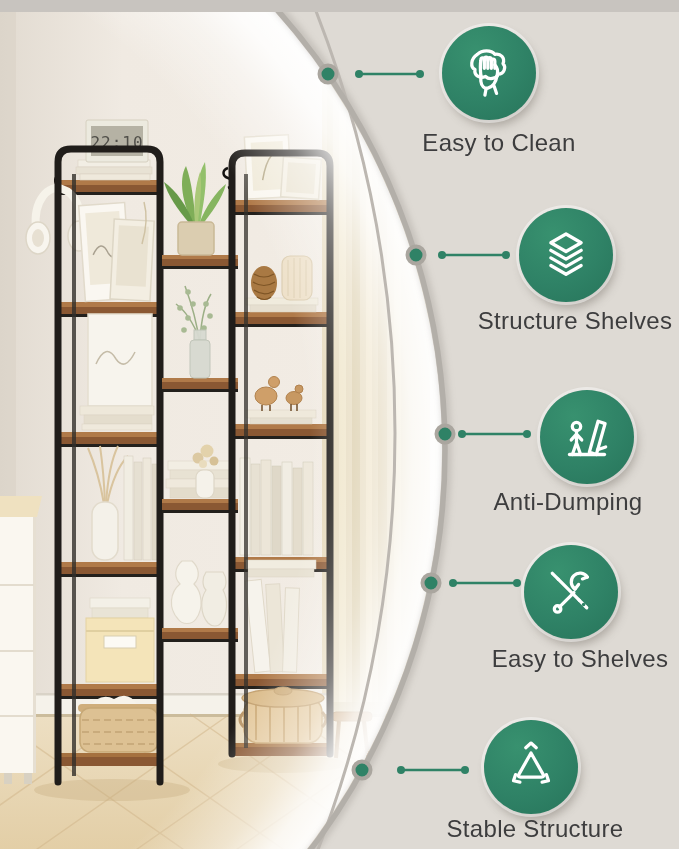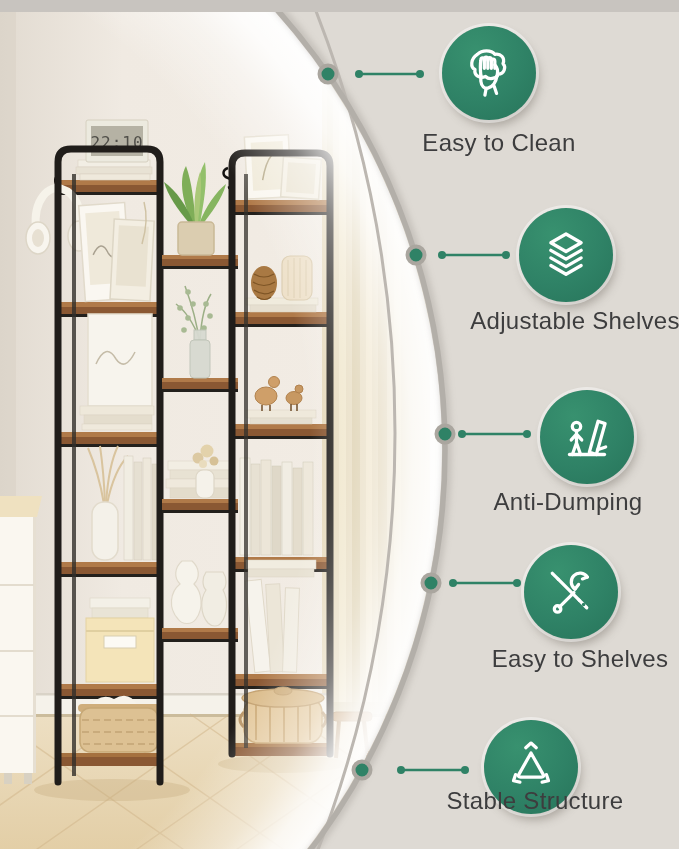--- a/index.html
+++ b/index.html
@@ -23,21 +23,21 @@
   .label{
     position:absolute;transform:translateX(-50%);
     white-space:nowrap;
     font-size:24px;line-height:28px;color:#3d3d3e;letter-spacing:0.3px;
   }
   .ic{stroke:#ffffff;stroke-width:2.8;fill:none;stroke-linecap:round;stroke-linejoin:round;}
   .f1 .bubble{left:442px;top:14px}  .f1 .label{left:499px;top:117px}
   .f2 .bubble{left:519px;top:196px} .f2 .label{left:575px;top:295px}
   .f3 .bubble{left:540px;top:378px} .f3 .label{left:568px;top:476px}
   .f4 .bubble{left:524px;top:533px} .f4 .label{left:580px;top:633px}
-  .f5 .bubble{left:484px;top:708px} .f5 .label{left:535px;top:775px}
+  .f5 .bubble{left:484px;top:708px} .f5 .label{left:535px;top:803px}
 </style>
 </head>
 <body>
 
 <div class="stage">
 
   <svg class="scene-svg" viewBox="0 0 679 849">
     <defs>
       <clipPath id="photoClip">
           <circle cx="-216" cy="438" r="658"></circle>
@@ -444,21 +444,21 @@
 
   <div class="feature f2">
     <div class="bubble">
       <svg viewBox="0 0 48 48">
         <path class="ic" d="M24 6 L37 13.5 L24 21 L11 13.5 Z"></path>
         <path class="ic" d="M11 20 L24 27.5 L37 20"></path>
         <path class="ic" d="M11 26.5 L24 34 L37 26.5"></path>
         <path class="ic" d="M11 33 L24 40.5 L37 33"></path>
       </svg>
     </div>
-    <div class="label">Adjustable Shelves</div>
+    <div class="label">Structure Shelves</div>
   </div>
 
   <div class="feature f3">
     <div class="bubble">
       <svg viewBox="0 0 48 48">
         <path class="ic" d="M9 39 H39"></path>
         <circle class="ic" cx="15" cy="15" r="3.6"></circle>
         <path class="ic" d="M15 19 V29 M15 21.5 L10.5 26.5 M15 21.5 L19.5 26.5 M15 29 L11.5 39 M15 29 L18.5 39"></path>
         <path class="ic" d="M26 37 L33.5 10.5 L39.5 12.5 L32 39 Z"></path>
         <path class="ic" d="M33 35 L40 32.5"></path>

